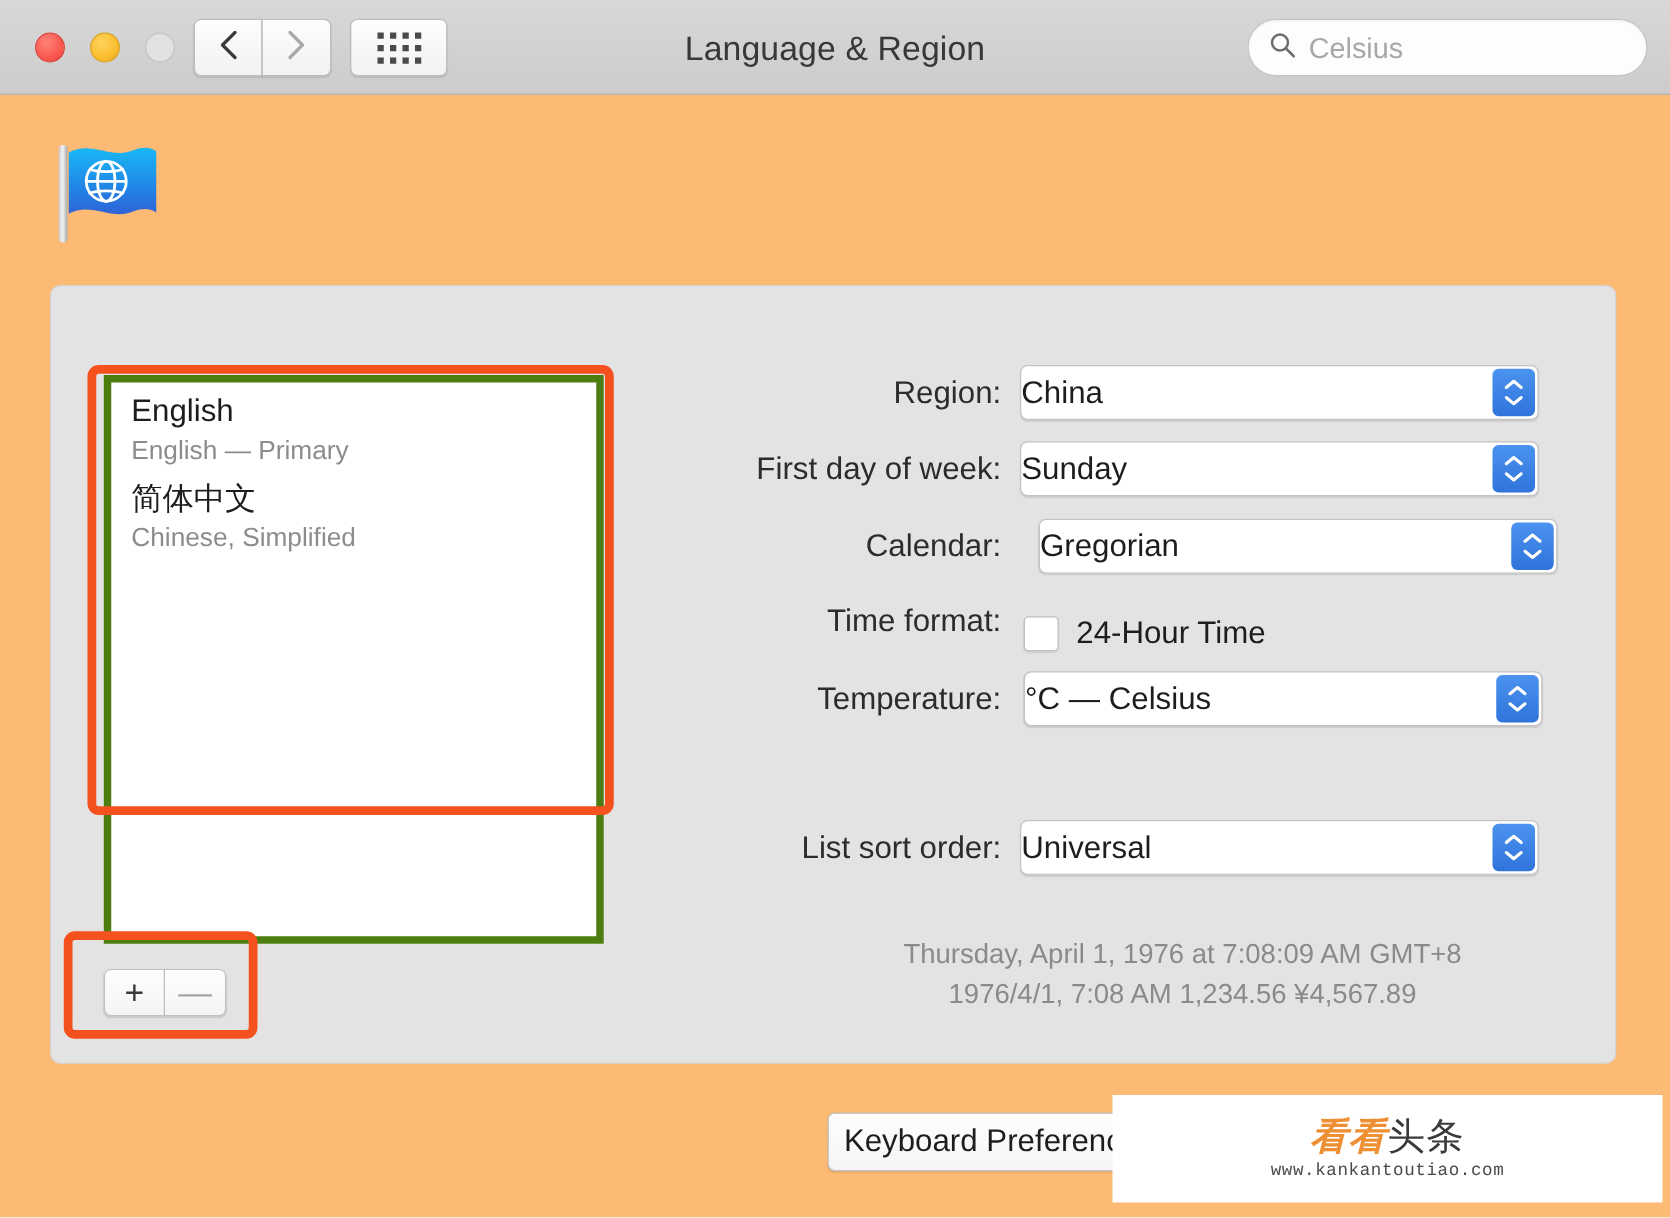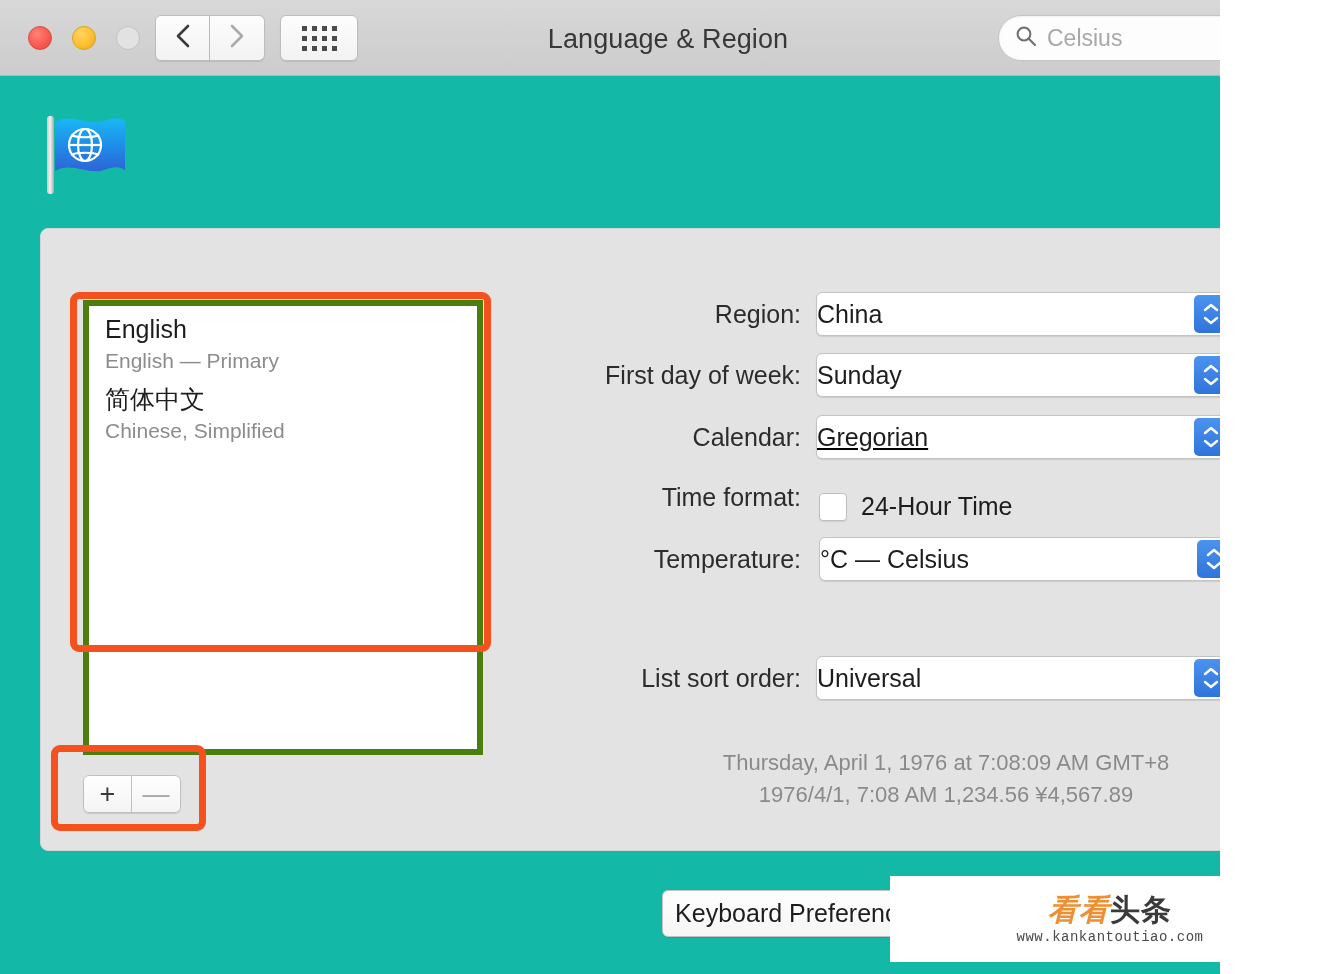--- a/index.html
+++ b/index.html
@@ -9,23 +9,23 @@
   }
   body {
     width: 1336px;
     height: 974px;
     font-family: "Liberation Sans", "DejaVu Sans", sans-serif;
     -webkit-font-smoothing: antialiased;
     overflow: hidden;
   }
   .window {
     position: relative;
-    width: 1220px;
+    width: 1336px;
     height: 974px;
-    background: #14b8a6;
+    background: #fdba74;
     overflow: hidden;
   }
 
   
   .titlebar {
     position: absolute;
     left: 0; top: 0;
     width: 1336px;
     height: 76px;
     background: linear-gradient(to bottom, #d8d8d8 0%, #cccccc 100%);
@@ -330,21 +330,21 @@
     flex-direction: column;
     align-items: center;
     justify-content: center;
   }
   .wm-main {
     font-size: 30px;
     line-height: 34px;
     letter-spacing: 1px;
   }
   .wm-main .o { color: #ef8f34; font-weight: bold; font-style: italic; }
-  .wm-main .d { color: #3a3a3a; font-weight: bold; }
+  .wm-main .d { color: #3a3a3a; font-weight: normal; }
   .wm-url {
     font-family: Liberation Mono, monospace;
     font-size: 14px;
     color: #4a4a4a;
     letter-spacing: 0.5px;
     margin-top: 2px;
   }
 </style>
 </head>
 <body>
@@ -480,21 +480,21 @@
               </svg>
             <svg width="16" height="9" viewBox="0 0 16 9">
                 <polyline points="2,2 8,7 14,2" fill="none" stroke="#fff" stroke-width="2.4" stroke-linecap="round" stroke-linejoin="round"></polyline>
               </svg>
           </span>
         </div>
       </div>
 
       <div class="frow" style="left:460px; top:208px; width:480px;">
         <span class="flabel" style="right:calc(100% - 300px);">Calendar:</span>
-        <div class="popup" style="left:315px; width:415px;text-decoration:underline;">
+        <div class="popup" style="left:330px; width:415px;">
           <span class="val">Gregorian</span>
           <span class="chev">
             <svg width="16" height="9" viewBox="0 0 16 9">
                 <polyline points="2,7 8,2 14,7" fill="none" stroke="#fff" stroke-width="2.4" stroke-linecap="round" stroke-linejoin="round"></polyline>
               </svg>
             <svg width="16" height="9" viewBox="0 0 16 9">
                 <polyline points="2,2 8,7 14,2" fill="none" stroke="#fff" stroke-width="2.4" stroke-linecap="round" stroke-linejoin="round"></polyline>
               </svg>
           </span>
         </div>

